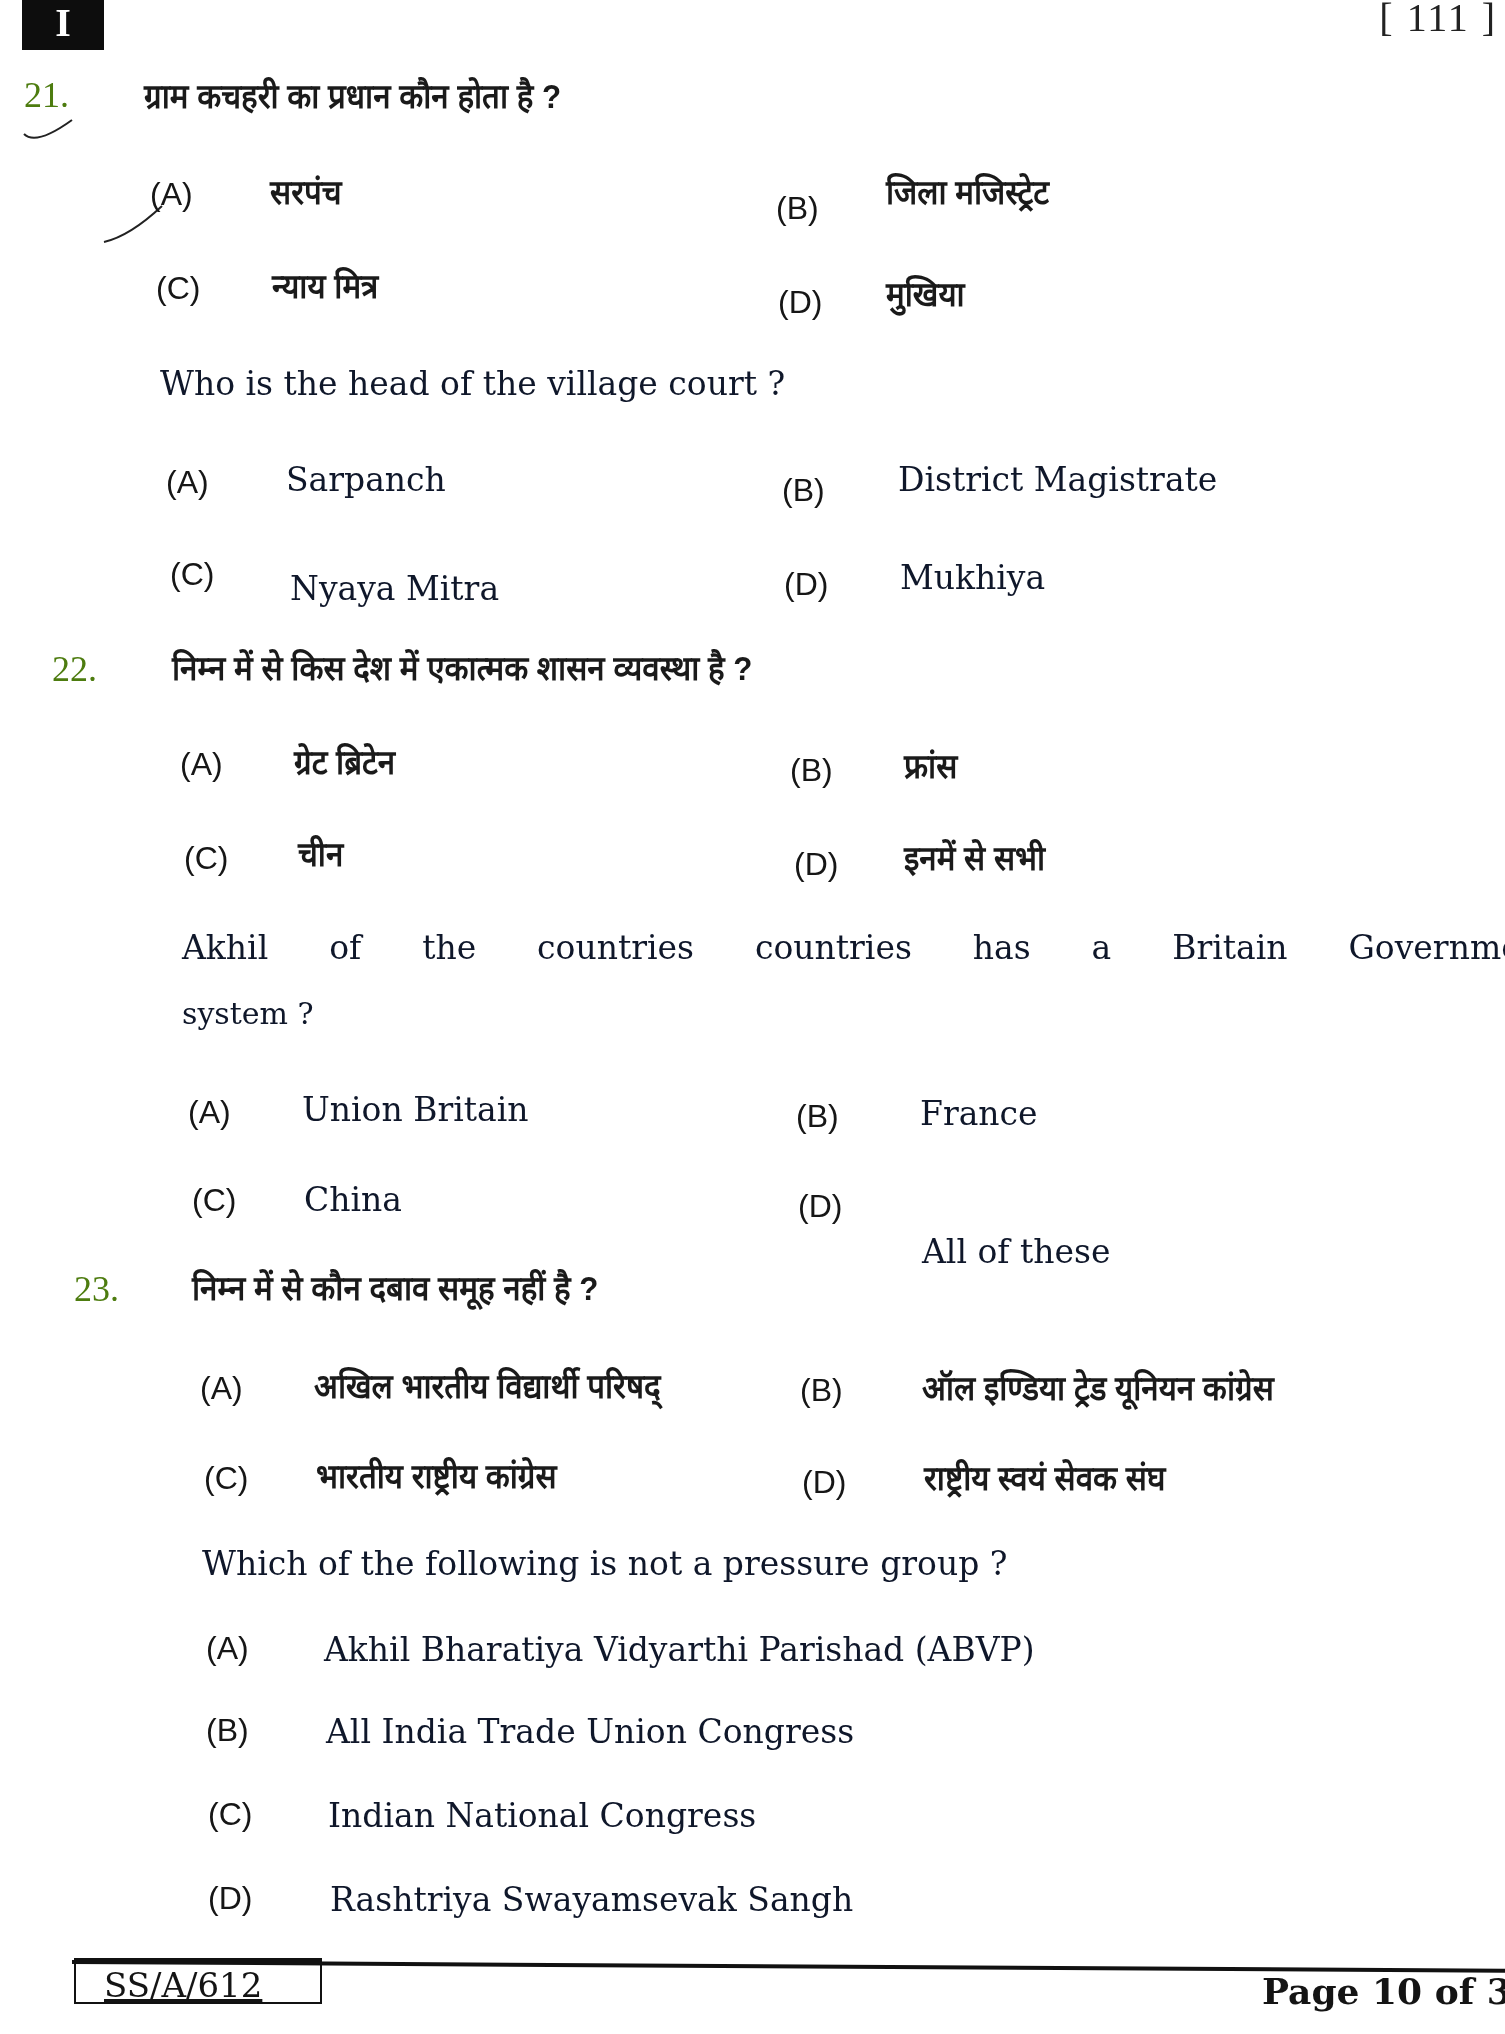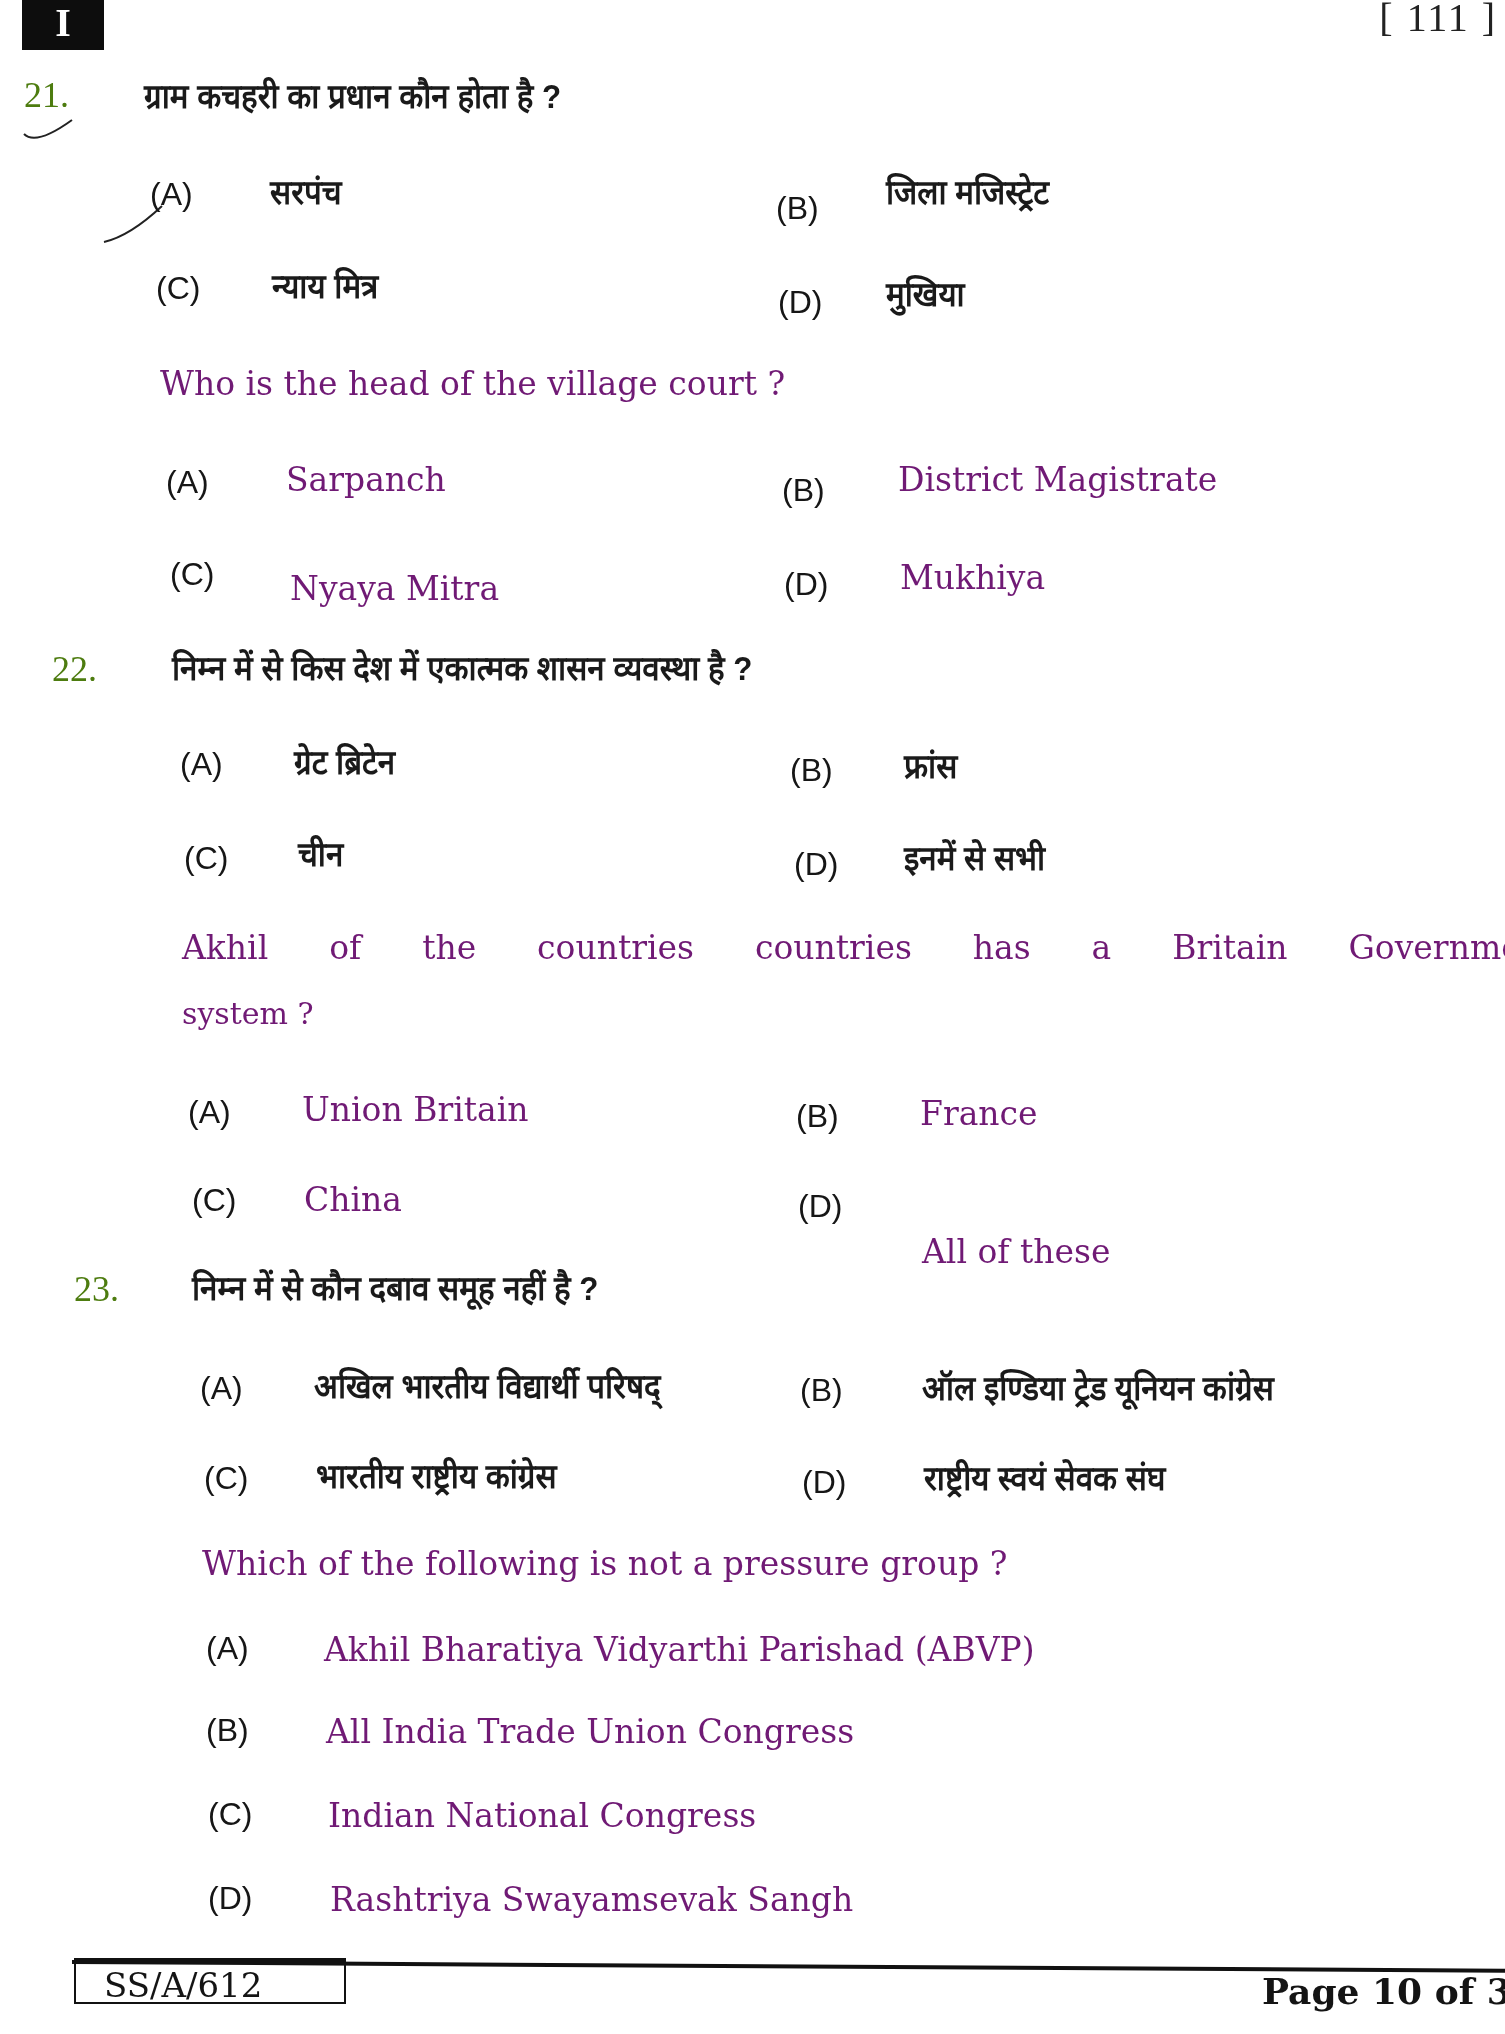--- a/index.html
+++ b/index.html
@@ -43,49 +43,50 @@
     font-family: "Liberation Sans", "DejaVu Sans", sans-serif;
     font-size: 34px;
     font-weight: bold;
     color: #1a1a1a;
     transform: scaleX(0.92);
     transform-origin: left center;
   }
   .eng {
     font-family: "DejaVu Serif", "Liberation Serif", serif;
     font-size: 33px;
-    color: #701a75;
+    color: #0f172a;
   }
   .opt-label {
     font-family: "Liberation Sans", sans-serif;
     font-size: 32px;
     color: #161616;
   }
   .justify-line {
     width: 1360px;
     display: flex;
     justify-content: space-between;
   }
   .footer-rule {
     left: 72px; top: 1960px;
     width: 1440px; height: 4px;
     background: #111;
     transform: rotate(0.35deg);
     transform-origin: left center;
   }
   .code-box {
     left: 74px; top: 1958px;
-    width: 272px; height: 46px;
+    width: 248px; height: 46px;
     border: 2px solid #111;
     border-top: 4px solid #111;
     font-family: "DejaVu Serif", serif;
     font-size: 34px;
     line-height: 46px;
     padding-left: 28px;
     box-sizing: border-box;
+    text-decoration: underline;
   }
   .page-no {
     left: 1262px; top: 1970px;
     font-family: "DejaVu Serif", serif;
     font-size: 36px;
     font-weight: bold;
   }
   .pen { position: absolute; }
 </style>
 </head>

